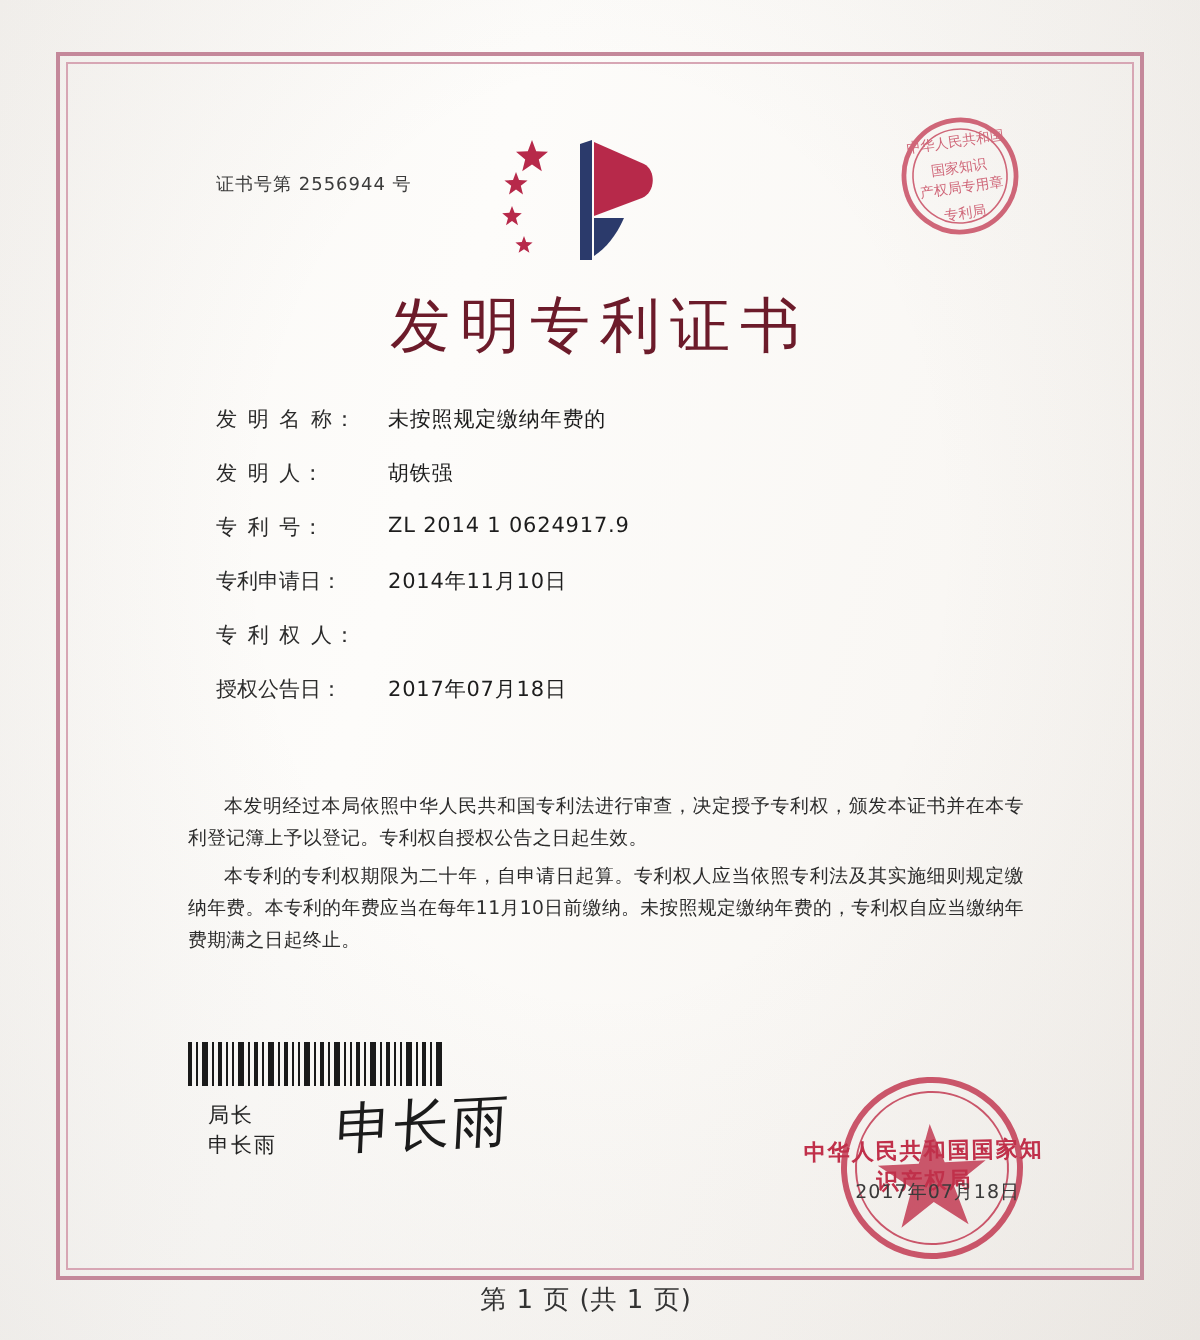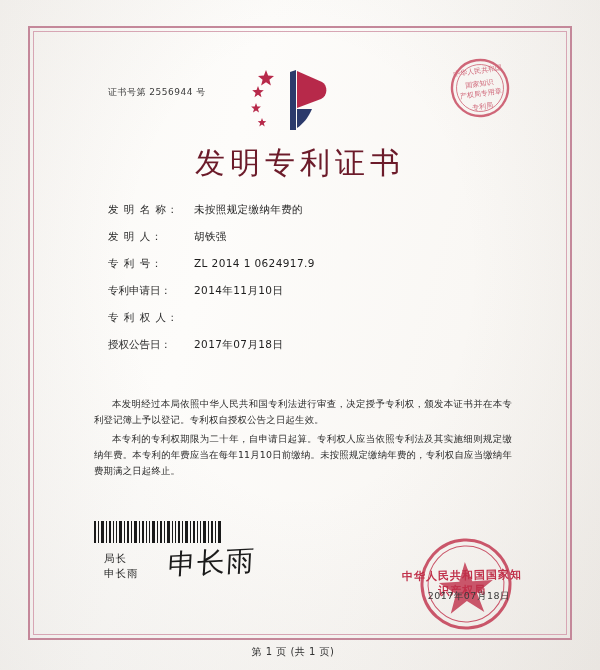--- a/index.html
+++ b/index.html
@@ -209,21 +209,21 @@
     height: 64px;
   }
 
   
   .page-foot {
     position: absolute;
     left: 0;
     right: 14px;
     bottom: 11px;
     text-align: center;
-    font-size: 10px;
+    font-size: 13px;
     color: #333333;
     letter-spacing: 0.5px;
   }
 </style>
 </head>
 <body>
 
 <div class="page">
 
   <div class="paper-shade"></div>

